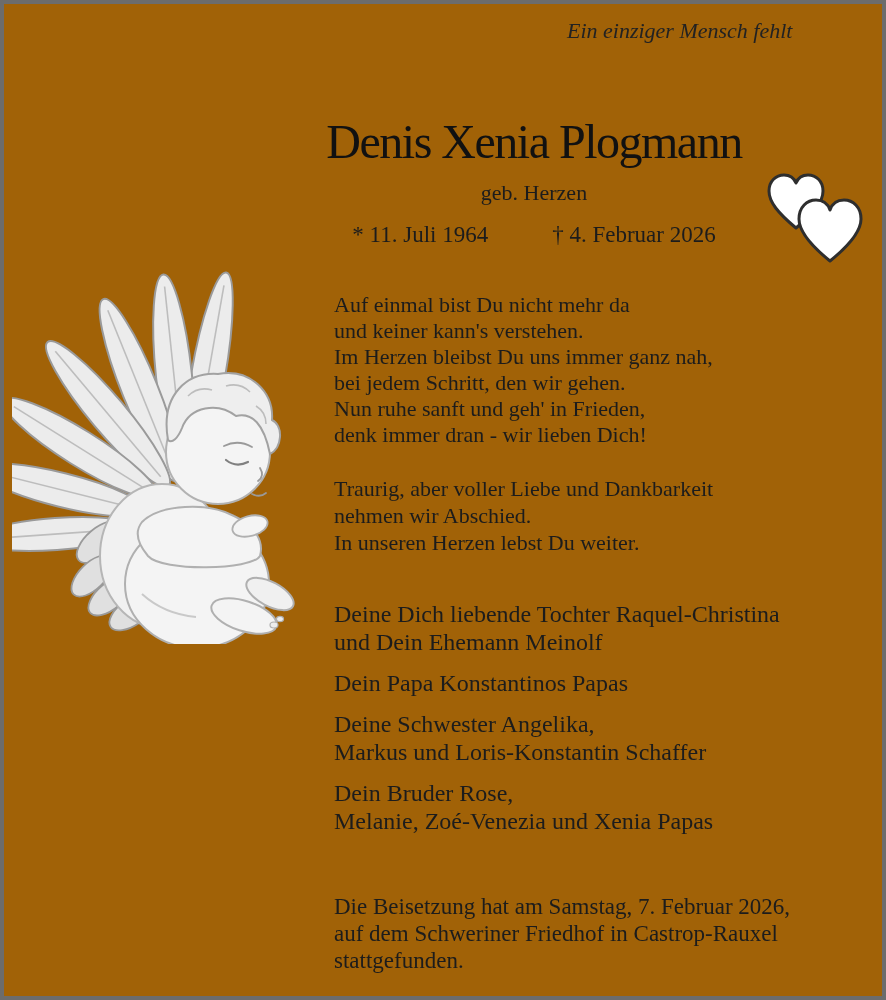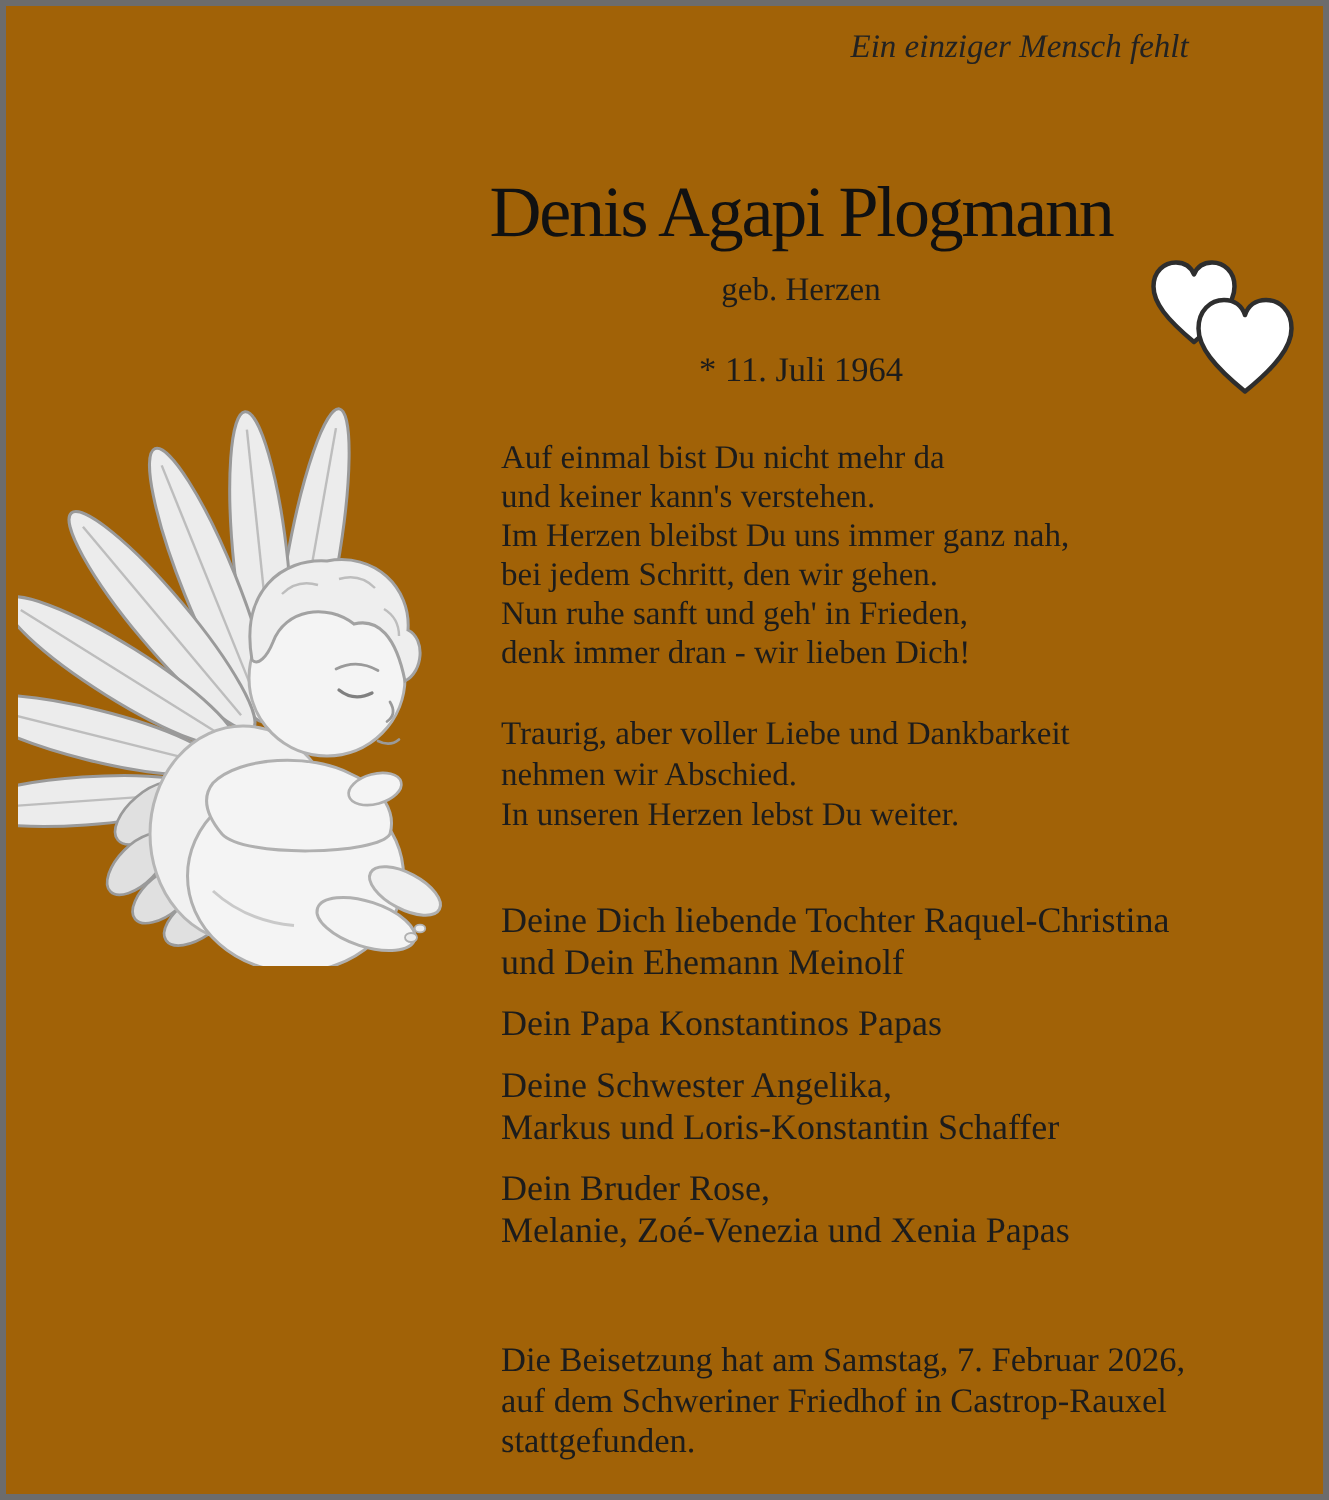--- a/index.html
+++ b/index.html
@@ -22,21 +22,21 @@
     position:absolute;left:230px;top:112px;width:600px;
     text-align:center;
   }
   .name{
     font-size:48px;line-height:52px;letter-spacing:-1.5px;
     color:#111;white-space:nowrap;
   }
   .maiden{font-size:22px;line-height:26px;margin-top:12px;}
   .dates{
     display:flex;justify-content:center;gap:64px;
-    font-size:23px;margin-top:28px;white-space:nowrap;
+    font-size:23px;margin-top:16px;white-space:nowrap;
   }
   .hearts{position:absolute;left:748px;top:160px;width:124px;height:100px;}
   .angel{position:absolute;left:8px;top:260px;width:296px;height:380px;}
   .col{position:absolute;left:330px;width:556px;}
   .poem{top:288px;font-size:22px;line-height:26px;}
   .farewell{top:471px;font-size:22px;line-height:27px;}
   .mourners{top:596px;font-size:24px;line-height:28px;}
   .mourner{margin-bottom:13px;}
   .funeral{top:889px;font-size:23px;line-height:27px;}
   .line{white-space:nowrap;}
@@ -44,24 +44,25 @@
 </head>
 <body>
 
 <div class="sheet">
 
   <div class="quote">
     <div class="line">Ein einziger Mensch fehlt</div>
   </div>
 
   <div class="header">
-    <div class="name">Denis Agapi Plogmann</div>
+    <div class="name">Denis Xenia Plogmann</div>
     <div class="maiden">geb. Herzen</div>
     <div class="dates">
       <span>* 11. Juli 1964</span>
+      <span>† 4. Februar 2026</span>
     </div>
   </div>
 
   <svg class="hearts" viewBox="0 0 124 100">
     <path d="M44 64 C26 49 17 38 17 27 C17 17 24 11 32 11 C38 11 42 14 44 19 C46 14 50 11 56 11 C64 11 71 17 71 27 C71 38 62 49 44 64 Z" fill="#ffffff" stroke="#2e2e2e" stroke-width="3" stroke-linejoin="round"></path>
     <path d="M78 97 C57 80 47 67 47 55 C47 43 55 36 64 36 C71 36 76 40 78 46 C80 40 85 36 92 36 C101 36 109 43 109 55 C109 67 99 80 78 97 Z" fill="#ffffff" stroke="#2e2e2e" stroke-width="3" stroke-linejoin="round"></path>
   </svg>
 
   <svg class="angel" viewBox="0 0 296 380">
 

